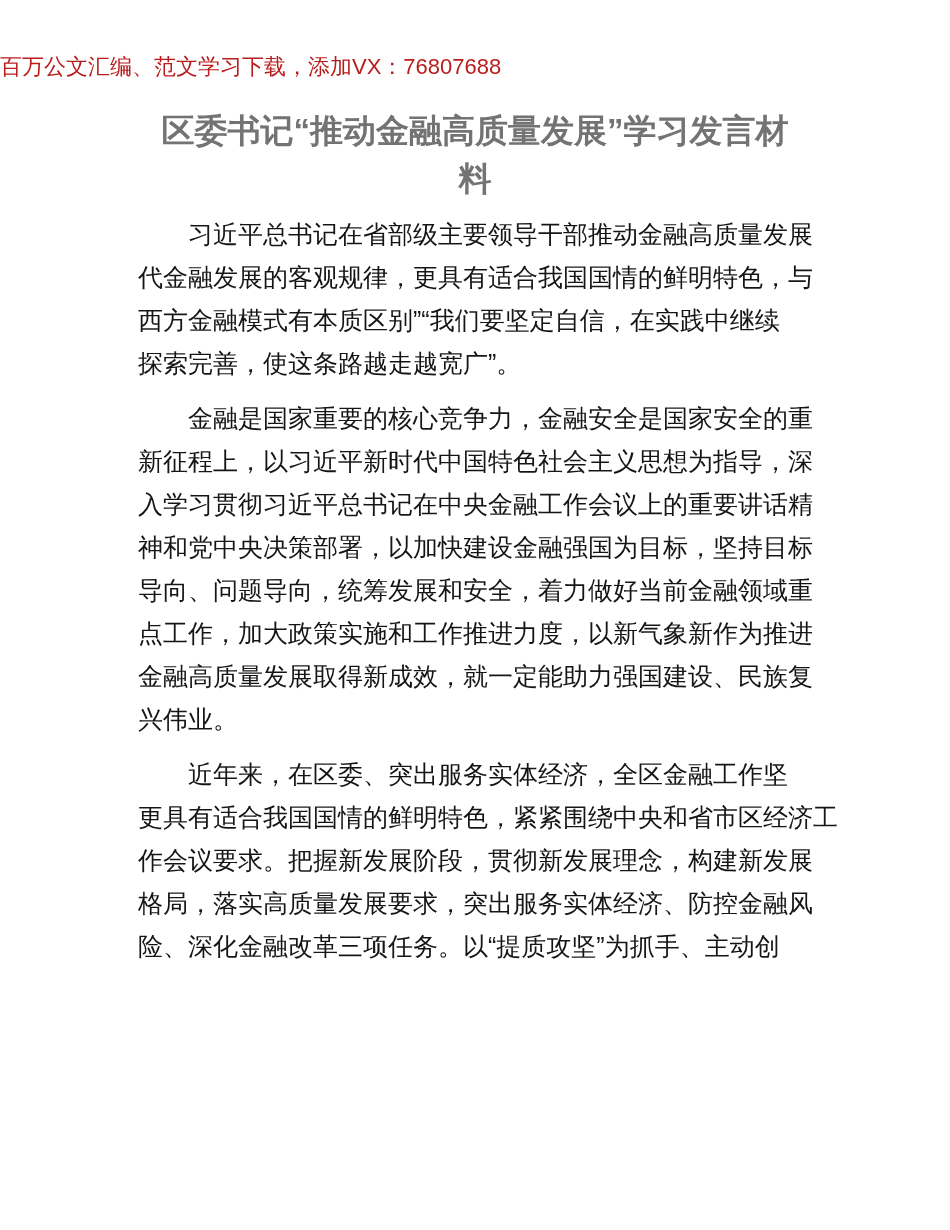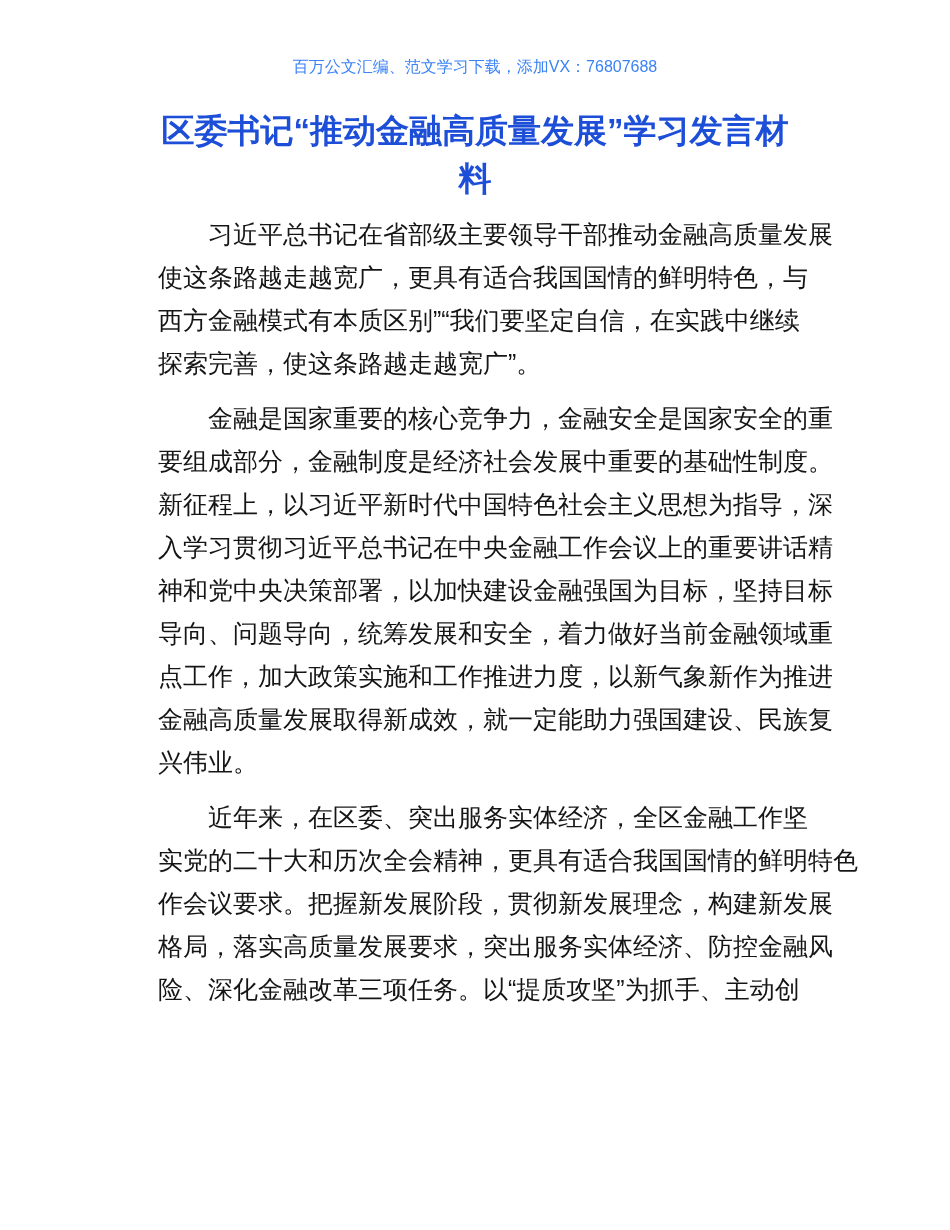--- a/index.html
+++ b/index.html
@@ -7,80 +7,77 @@
     width: 950px;
     height: 1230px;
     background: #ffffff;
     overflow: hidden;
     font-family: "Liberation Sans", sans-serif;
     color: #141414;
   }
   .page { width: 950px; height: 1230px; background: #ffffff; }
   .notice {
     margin: 54px 0 0 0;
-    text-align: center;
-    font-size: 16px;
+    font-size: 22px;
     line-height: 26px;
     font-weight: 400;
-    color: #3b82f6;
+    color: #b91c1c;
   }
   .title {
     margin: 27px 40px 0 40px;
     text-align: center;
     font-size: 33px;
     line-height: 48px;
     font-weight: 700;
-    color: #1d4ed8;
+    color: #737373;
   }
   .content { margin: 10px 137px 0 138px; }
   .para { margin: 0 0 12px 0; }
   .line {
     font-size: 25px;
     line-height: 43px;
     white-space: nowrap;
     color: #151515;
-    margin-left: 20px;
   }
   .line.indent { padding-left: 50px; }
 </style>
 </head>
 <body>
 
 <div class="page">
 
   <div class="notice">百万公文汇编、范文学习下载，添加VX：76807688</div>
 
   <div class="title">
     <div>区委书记“推动金融高质量发展”学习发言材</div>
     <div>料</div>
   </div>
 
   <div class="content">
 
     <div class="para">
       <div class="line indent">习近平总书记在省部级主要领导干部推动金融高质量发展</div>
-      <div class="line">使这条路越走越宽广，更具有适合我国国情的鲜明特色，与</div>
+      <div class="line">代金融发展的客观规律，更具有适合我国国情的鲜明特色，与</div>
       <div class="line">西方金融模式有本质区别”“我们要坚定自信，在实践中继续</div>
       <div class="line">探索完善，使这条路越走越宽广”。</div>
     </div>
 
     <div class="para">
       <div class="line indent">金融是国家重要的核心竞争力，金融安全是国家安全的重</div>
-      <div class="line">要组成部分，金融制度是经济社会发展中重要的基础性制度。</div>
       <div class="line">新征程上，以习近平新时代中国特色社会主义思想为指导，深</div>
       <div class="line">入学习贯彻习近平总书记在中央金融工作会议上的重要讲话精</div>
       <div class="line">神和党中央决策部署，以加快建设金融强国为目标，坚持目标</div>
       <div class="line">导向、问题导向，统筹发展和安全，着力做好当前金融领域重</div>
       <div class="line">点工作，加大政策实施和工作推进力度，以新气象新作为推进</div>
       <div class="line">金融高质量发展取得新成效，就一定能助力强国建设、民族复</div>
       <div class="line">兴伟业。</div>
     </div>
 
     <div class="para">
       <div class="line indent">近年来，在区委、突出服务实体经济，全区金融工作坚</div>
-      <div class="line">实党的二十大和历次全会精神，更具有适合我国国情的鲜明特色</div>
+      <div class="line">更具有适合我国国情的鲜明特色，紧紧围绕中央和省市区经济工</div>
       <div class="line">作会议要求。把握新发展阶段，贯彻新发展理念，构建新发展</div>
       <div class="line">格局，落实高质量发展要求，突出服务实体经济、防控金融风</div>
       <div class="line">险、深化金融改革三项任务。以“提质攻坚”为抓手、主动创</div>
     </div>
 
   </div>
 </div>
 
 </body></html>

